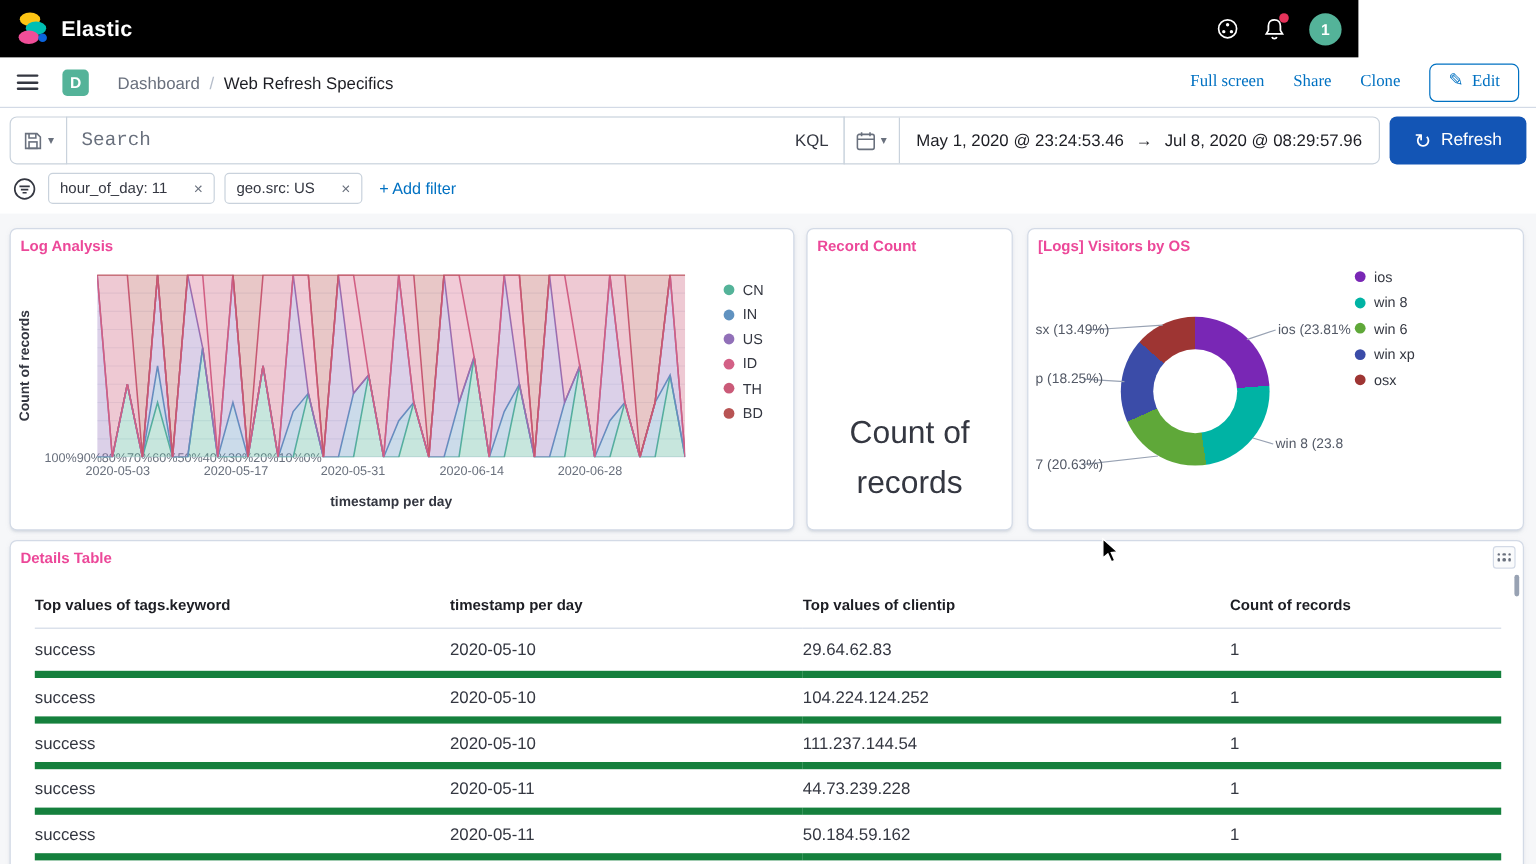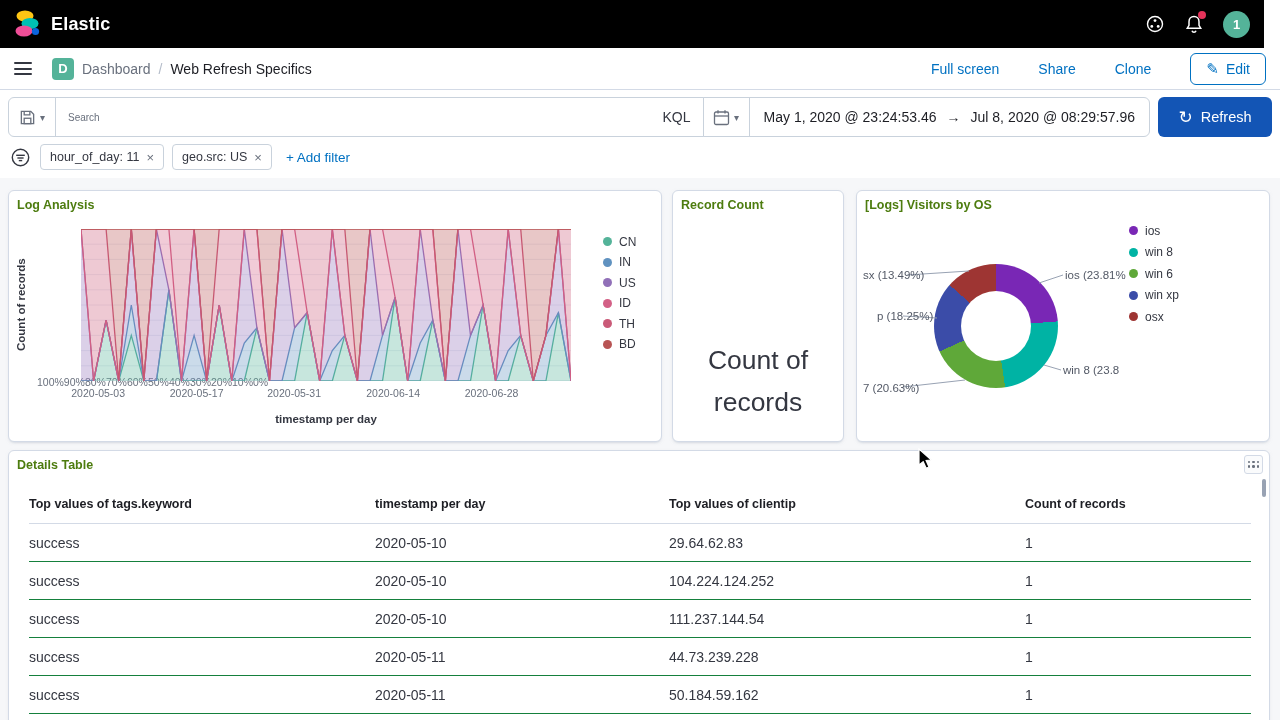--- a/index.html
+++ b/index.html
@@ -1,21 +1,21 @@
 <!DOCTYPE html>
 <html><head>
 <meta charset="utf-8">
 <style>
   *{box-sizing:border-box;margin:0;padding:0;}
   html,body{width:1280px;height:720px;}
   body{position:relative;overflow:hidden;background:#fff;color:#343741;
        font-family:"Liberation Sans","DejaVu Sans",sans-serif;}
 
   
-  .topbar{position:absolute;top:0;left:0;width:1264px;height:48px;background:#000;
+  .topbar{position:absolute;top:0;left:0;width:1132px;height:48px;background:#000;
           display:flex;align-items:center;padding:0 14px;}
   .logo{width:27px;height:30px;margin-right:10px;display:flex;align-items:center;cursor:pointer;}
   .brand{color:#fff;font-size:18px;font-weight:600;letter-spacing:.2px;}
   .global-search{position:absolute;left:50%;top:9px;transform:translateX(-50%);width:215px;height:30px;
           background:#0e1013;border:1px solid #3a4049;border-radius:6px;display:flex;align-items:center;
           gap:7px;padding:0 9px;cursor:text;}
   .global-search input{flex:1;background:transparent;border:none;outline:none;color:#d4dae1;
           font-size:13.5px;font-family:inherit;}
   .global-search input::placeholder{color:#878d98;}
   .top-icons{margin-left:auto;display:flex;align-items:center;gap:20px;}
@@ -25,63 +25,63 @@
   .avatar{width:27px;height:27px;border-radius:50%;background:#54B399;color:#fff;font-size:13px;
           font-weight:700;display:flex;align-items:center;justify-content:center;cursor:pointer;}
 
   
   .navbar{position:absolute;top:48px;left:0;width:1280px;height:42px;background:#fff;
           border-bottom:1px solid #D3DAE6;display:flex;align-items:center;padding:0 14px;}
   .burger{width:18px;height:13px;display:flex;flex-direction:column;justify-content:space-between;cursor:pointer;}
   .burger span{height:2px;background:#343741;border-radius:1px;}
   .space-chip{width:22px;height:22px;border-radius:4px;background:#54B399;color:#fff;font-weight:700;
           font-size:13px;display:flex;align-items:center;justify-content:center;margin-left:20px;cursor:pointer;}
-  .breadcrumb{display:flex;align-items:center;margin-left:8px;font-size:14px;gap:8px;}
+  .breadcrumb{display:flex;align-items:center;margin-left:24px;font-size:14px;gap:8px;}
   .crumb-root{color:#69707D;cursor:pointer;}
   .crumb-sep{color:#B4BCC9;}
   .crumb-current{color:#1D1E24;}
-  .nav-actions{margin-left:auto;display:flex;align-items:center;gap:39px;font-size:14px;}
+  .nav-actions{margin-left:auto;display:flex;align-items:center;gap:24px;font-size:14px;font-family:Liberation Serif, serif;}
   .nav-link{color:#0071C2;cursor:pointer;}
   .edit-btn{height:32px;padding:0 15px;border:1px solid #0071C2;border-radius:6px;color:#0071C2;
           background:#fff;font-size:14px;display:flex;align-items:center;gap:7px;font-family:inherit;cursor:pointer;}
   .pencil{font-size:15px;line-height:1;}
 
   
   .querybar{position:absolute;top:97px;left:8px;width:1264px;height:40px;display:flex;align-items:stretch;}
   .qseg{background:#fff;border:1px solid #C9D2DC;}
   .saved-btn{width:48px;border-radius:6px 0 0 6px;display:flex;align-items:center;justify-content:center;gap:4px;cursor:pointer;}
   .caret{color:#69707D;font-size:10px;}
   .search-seg{flex:1;margin-left:-1px;display:flex;align-items:center;padding:0 12px;cursor:text;}
-  .search-seg input{flex:1;border:none;outline:none;font-size:10px;font-family:Liberation Sans, sans-serif;color:#343741;background:transparent;}
+  .search-seg input{flex:1;border:none;outline:none;font-size:16px;font-family:Liberation Mono, monospace;color:#343741;background:transparent;}
   .search-seg input::placeholder{color:#69707D;}
   .kql{font-size:14px;color:#343741;margin-left:8px;cursor:pointer;}
   .date-seg{margin-left:-1px;display:flex;align-items:center;border-radius:0 6px 6px 0;}
   .cal-btn{width:46px;height:100%;display:flex;align-items:center;justify-content:center;gap:4px;
           border-right:1px solid #C9D2DC;cursor:pointer;}
   .date-text{display:flex;align-items:center;gap:10px;padding:0 14px;font-size:14px;color:#1D1E24;white-space:nowrap;}
   .date-val{cursor:pointer;}
   .refresh-btn{margin-left:8px;width:114px;border:none;border-radius:6px;background:#1355B5;color:#fff;
           font-size:14.5px;font-weight:500;display:flex;align-items:center;justify-content:center;gap:8px;
           font-family:inherit;cursor:pointer;}
   .refresh-glyph{font-size:17px;line-height:1;}
 
   
   .filterbar{position:absolute;top:144px;left:8px;display:flex;align-items:center;gap:8px;}
   .filter-opts{width:24px;height:24px;display:flex;align-items:center;justify-content:center;cursor:pointer;}
   .pill-list{display:flex;align-items:center;gap:8px;}
-  .pill{height:26px;display:flex;align-items:center;gap:7px;padding:0 9px;background:#fff;
+  .pill{height:26px;display:flex;align-items:center;gap:22px;padding:0 9px;background:#fff;
         border:1px solid #C9D2DC;border-radius:4px;font-size:12.5px;color:#343741;cursor:pointer;}
   .pill .x{color:#69707D;font-size:13px;cursor:pointer;}
   .add-filter{color:#0071C2;font-size:13.5px;margin-left:6px;cursor:pointer;}
 
   
   .content-bg{position:absolute;top:178px;left:0;width:1280px;height:542px;background:#F6F7F9;}
   .panel{position:absolute;background:#fff;border:1px solid #D3DAE6;border-radius:6px;
          box-shadow:0 2px 2px -1px rgba(152,162,179,.25),0 1px 5px -2px rgba(152,162,179,.25);}
-  .panel-title{position:absolute;top:7px;left:8px;font-size:12.5px;font-weight:700;color:#4d7c0f;cursor:pointer;}
+  .panel-title{position:absolute;top:7px;left:8px;font-size:12.5px;font-weight:700;color:#ec4899;cursor:pointer;}
 
   #panel-log{left:8px;top:190px;width:654px;height:252px;}
   #panel-count{left:672px;top:190px;width:172px;height:252px;padding-left:19px;}
   #panel-os{left:856px;top:190px;width:414px;height:252px;}
   #panel-table{left:8px;top:450px;width:1262px;height:290px;}
 
   
   .y-axis-title{position:absolute;left:6px;top:38px;height:152px;writing-mode:vertical-rl;
           transform:rotate(180deg);font-size:11.5px;font-weight:700;color:#343741;
           display:flex;align-items:center;justify-content:center;}
@@ -100,33 +100,33 @@
   .metric-value{position:absolute;top:44px;left:0;width:100%;text-align:center;font-size:68px;
           font-weight:700;color:#1D1E24;letter-spacing:-1px;}
   .metric-label{position:absolute;top:148px;left:0;width:100%;padding:0 6px;text-align:center;
           font-size:26.5px;color:#343741;line-height:1.6;}
 
   
   .donut{position:absolute;left:77px;top:73px;width:124px;height:124px;border-radius:50%;}
   .donut-hole{position:absolute;left:104px;top:100px;width:70px;height:70px;border-radius:50%;background:#fff;}
   .connectors{position:absolute;left:0;top:0;pointer-events:none;}
   .callout{position:absolute;font-size:11.5px;color:#535966;white-space:nowrap;}
-  #co-0{left:6px;top:78px;} #co-1{left:208px;top:78px;} #co-2{left:20px;top:119px;}
+  #co-0{left:6px;top:78px;} #co-1{left:208px;top:78px;} #co-2{left:6px;top:119px;}
   #co-3{left:6px;top:191px;} #co-4{left:206px;top:173px;}
 
   
   .panel-options{position:absolute;top:4px;right:6px;width:19px;height:19px;border:1px solid #D3DAE6;
           border-radius:3px;background:#FAFBFC;display:grid;grid-template-columns:repeat(3,3px);
           grid-auto-rows:3px;gap:1.5px;align-content:center;justify-content:center;cursor:pointer;}
   .panel-options i{width:2.5px;height:2.5px;background:#69707D;border-radius:50%;display:block;}
   .scroll-thumb{position:absolute;right:3px;top:28px;width:4px;height:18px;background:#98A2B3;border-radius:2px;cursor:pointer;}
   .details-table{position:absolute;left:20px;top:36px;width:1222px;border-collapse:collapse;table-layout:fixed;}
   .details-table th{font-size:12.5px;font-weight:700;color:#1D1E24;text-align:left;
           padding:10px 0 12px;border-bottom:1px solid #D3DAE6;}
-  .details-table td{font-size:14px;color:#343741;height:38px;border-bottom:1px solid #15803d;vertical-align:middle;}
+  .details-table td{font-size:14px;color:#343741;height:38px;border-bottom:6px solid #15803d;vertical-align:middle;}
 
   .cursor{position:absolute;left:918px;top:448px;z-index:99;pointer-events:none;}
 </style>
 </head>
 <body>
 
 <div class="topbar">
   <div class="logo">
     <svg width="27" height="30" viewBox="0 0 27 30">
       <ellipse cx="11" cy="7" rx="8.5" ry="5.6" fill="#FEC514"></ellipse>

